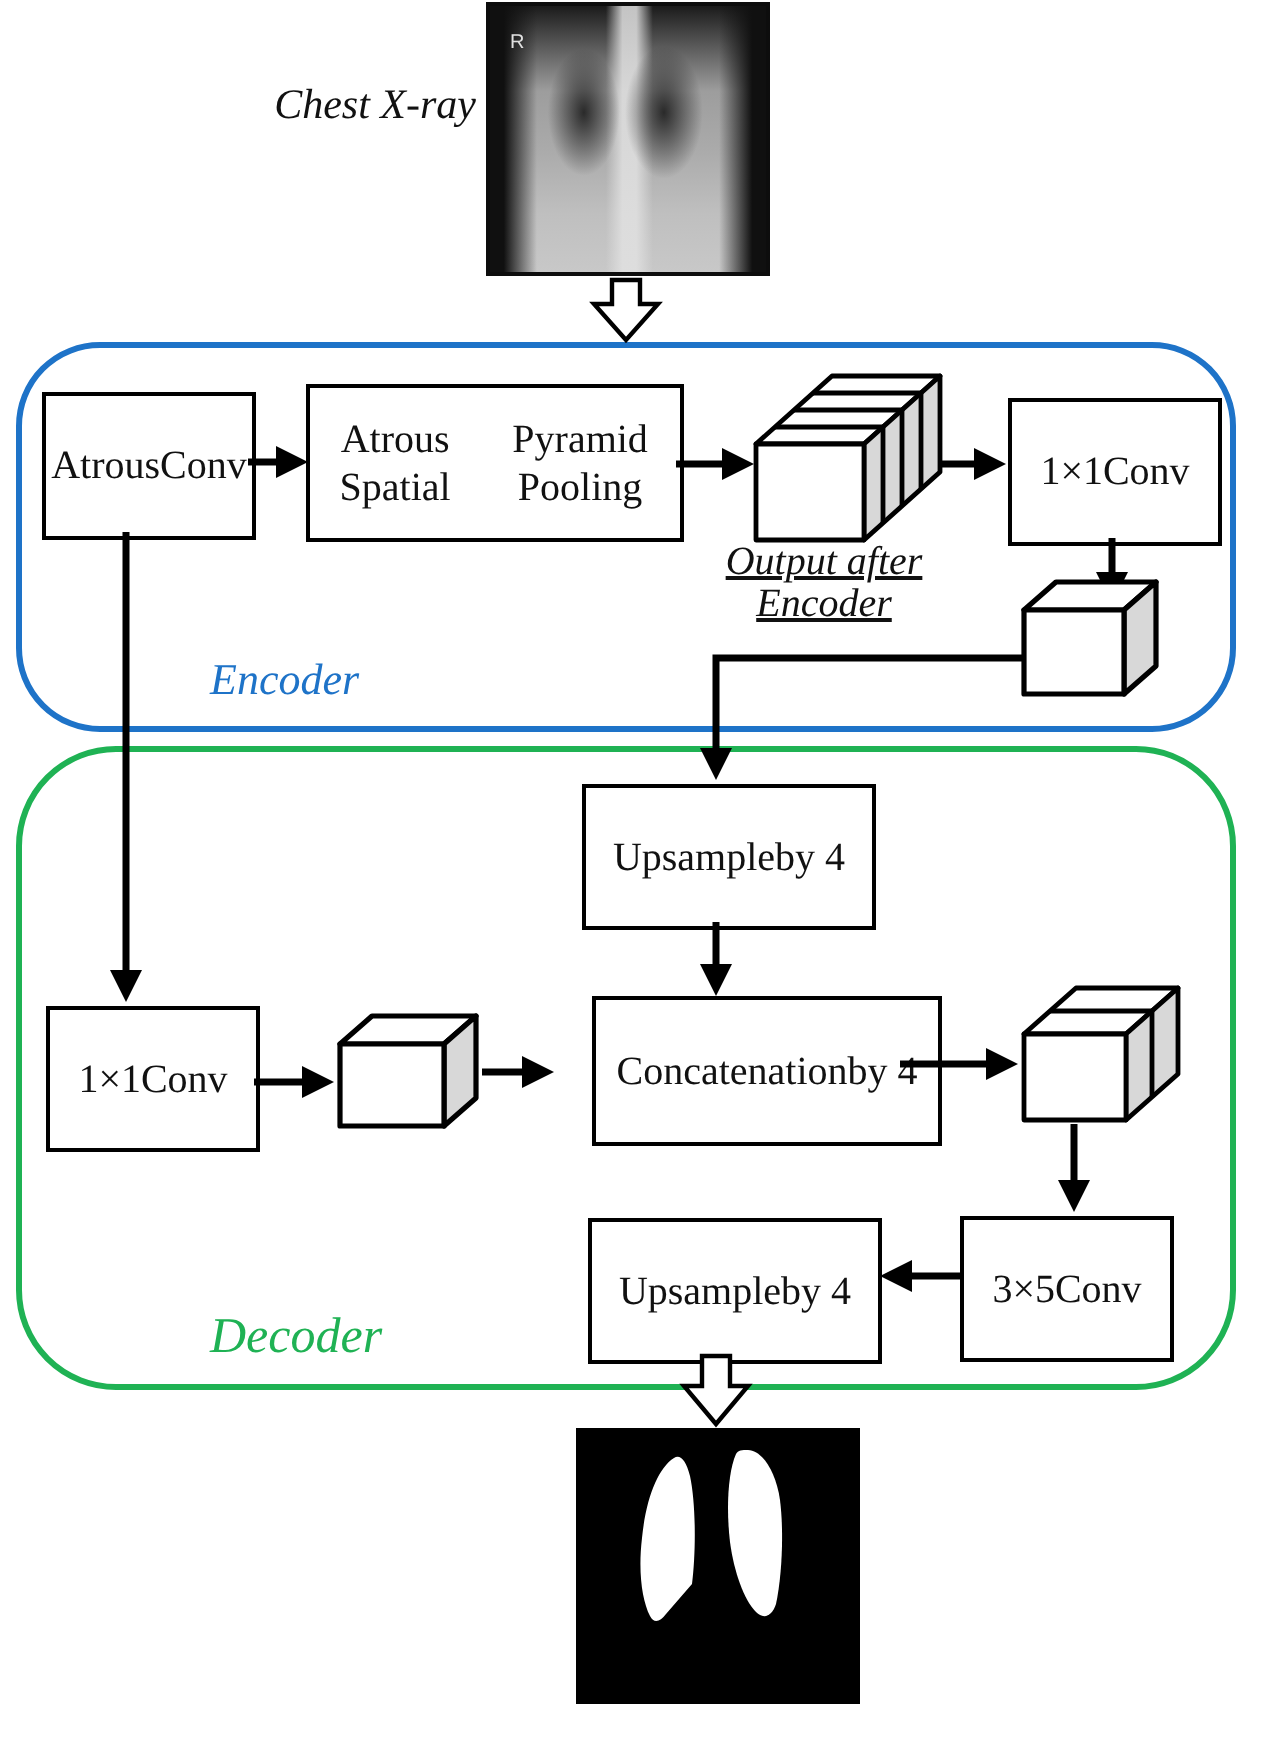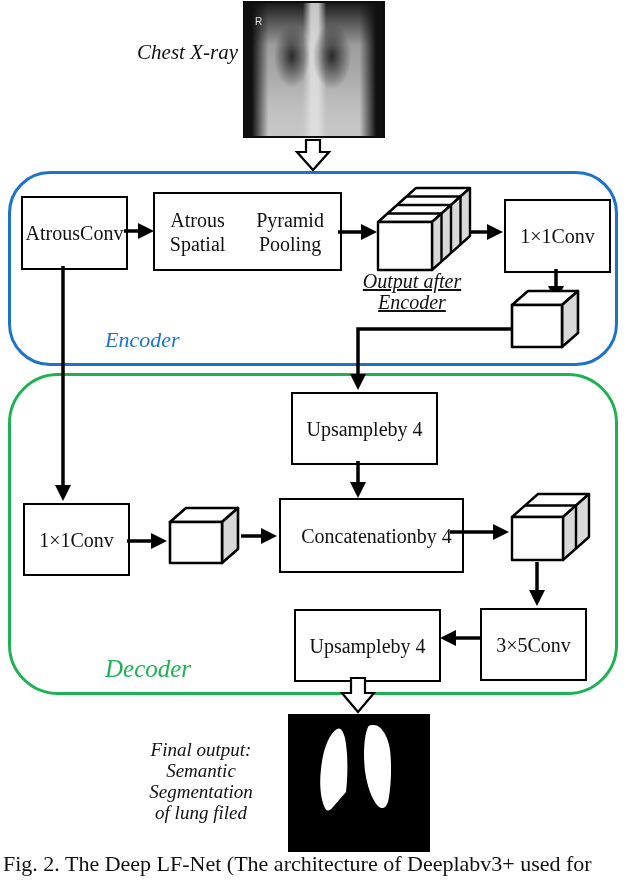--- a/index.html
+++ b/index.html
@@ -75,49 +75,42 @@
   <div class="box" style="left:291px;top:392px;width:143px;height:69px;">
     <span>Upsample</span>
     <span>by 4</span>
   </div>
 
   <div class="box" style="left:23px;top:503px;width:103px;height:69px;">
     <span>1×1</span>
     <span>Conv</span>
   </div>
 
-  <div class="box" style="left:279px;top:498px;width:171px;height:71px;padding-left:10px;">
+  <div class="box" style="left:296px;top:498px;width:171px;height:71px;">
     <span>Concatenation</span>
     <span>by 4</span>
   </div>
 
   <div class="box" style="left:480px;top:608px;width:103px;height:69px;">
     <span>3×5</span>
     <span>Conv</span>
   </div>
 
   <div class="box" style="left:294px;top:609px;width:143px;height:69px;">
     <span>Upsample</span>
     <span>by 4</span>
   </div>
 
   <div id="seg" class="abs">
     <svg width="142" height="138" viewBox="0 0 142 138">
       <path fill="#ffffff" d="M49,15 C41,20 35,35 33,55 C31,72 33,86 37,94 C39,98 42,97 45,93 L58,78 C60,62 60,38 57,24 C55,16 52,13 49,15 Z"></path>
       <path fill="#ffffff" d="M80,13 C76,22 75,40 77,57 C79,72 84,86 90,92 C94,96 98,94 100,88 C103,74 104,52 102,36 C100,22 93,11 86,11 C83,11 81,11 80,13 Z"></path>
     </svg>
   </div>
-  <div id="output-caption" class="lbl">
-    <div>Final output:</div>
-    <div>Semantic</div>
-    <div>Segmentation</div>
-    <div>of lung filed</div>
-  </div>
-
-  <div id="figure-caption" class="abs">Fig. 2. The Deep LF-Net (The architecture of Deeplabv3+ used for</div>
+
 
   <svg id="shapes" class="abs" width="640" height="880" viewBox="0 0 640 880">
 
     <polygon points="306,140 320,140 320,152 329,152 313,170 297,152 306,152" fill="#fff" stroke="#000" stroke-width="2.2"></polygon>
 
     <polygon points="351,678 365,678 365,693 374,693 358,712 342,693 351,693" fill="#fff" stroke="#000" stroke-width="2.2"></polygon>
 
     <g>
       <line x1="124" y1="231" x2="140" y2="231" stroke="#000" stroke-width="3.5"></line>
       <polygon points="154,231 138,223 138,239" fill="#000"></polygon>

